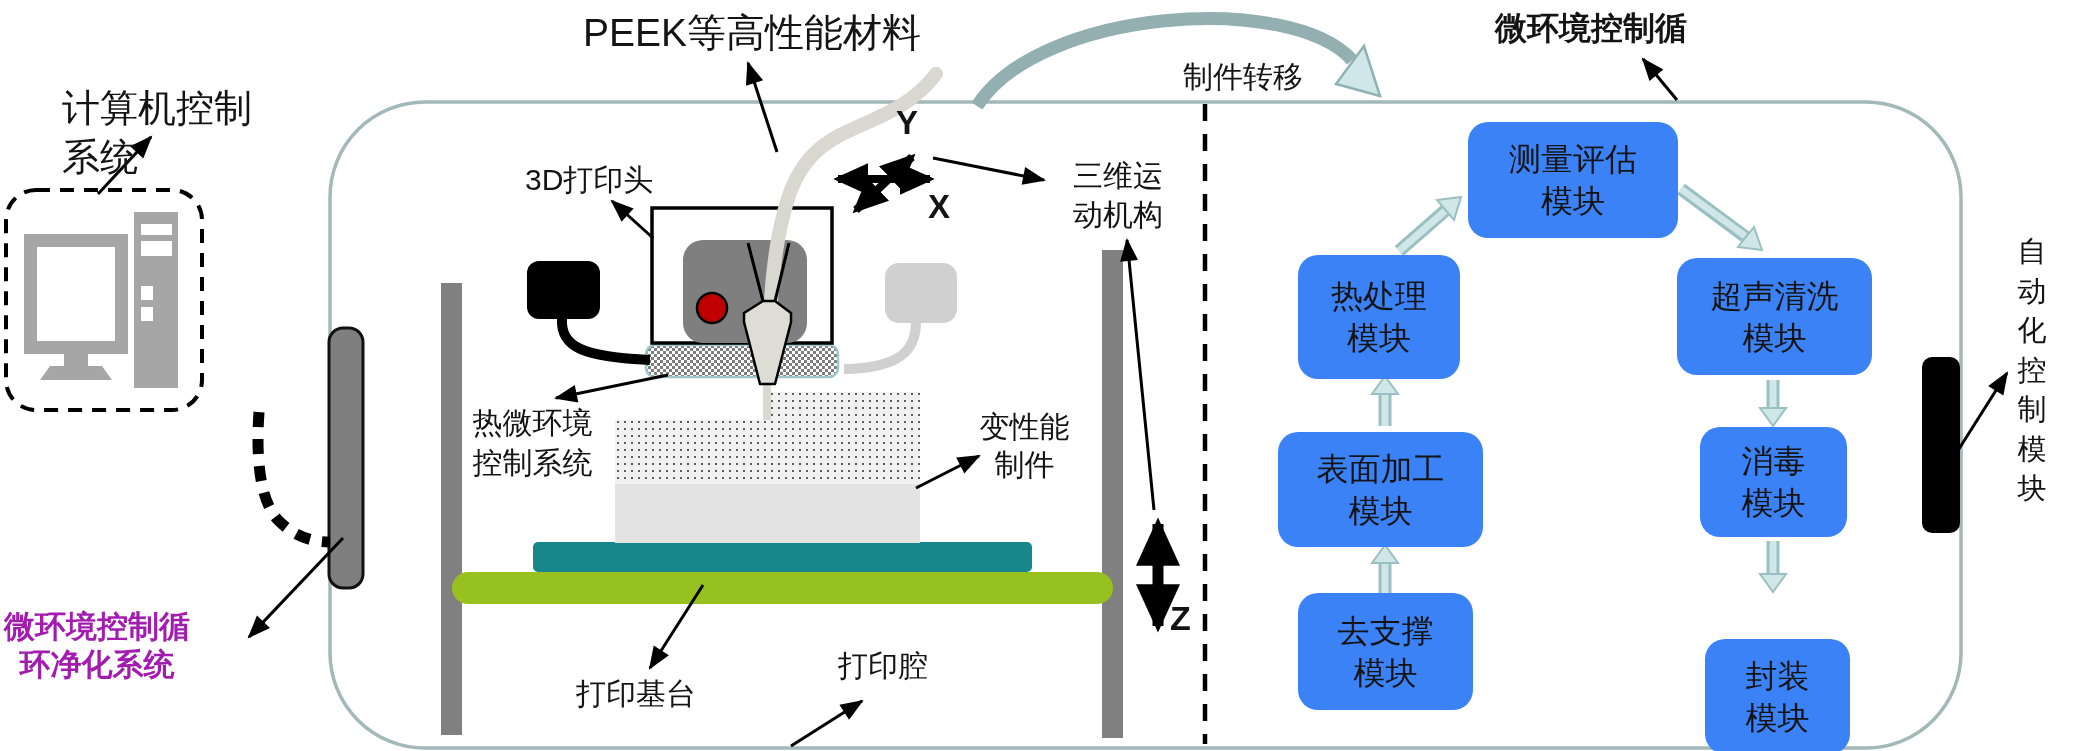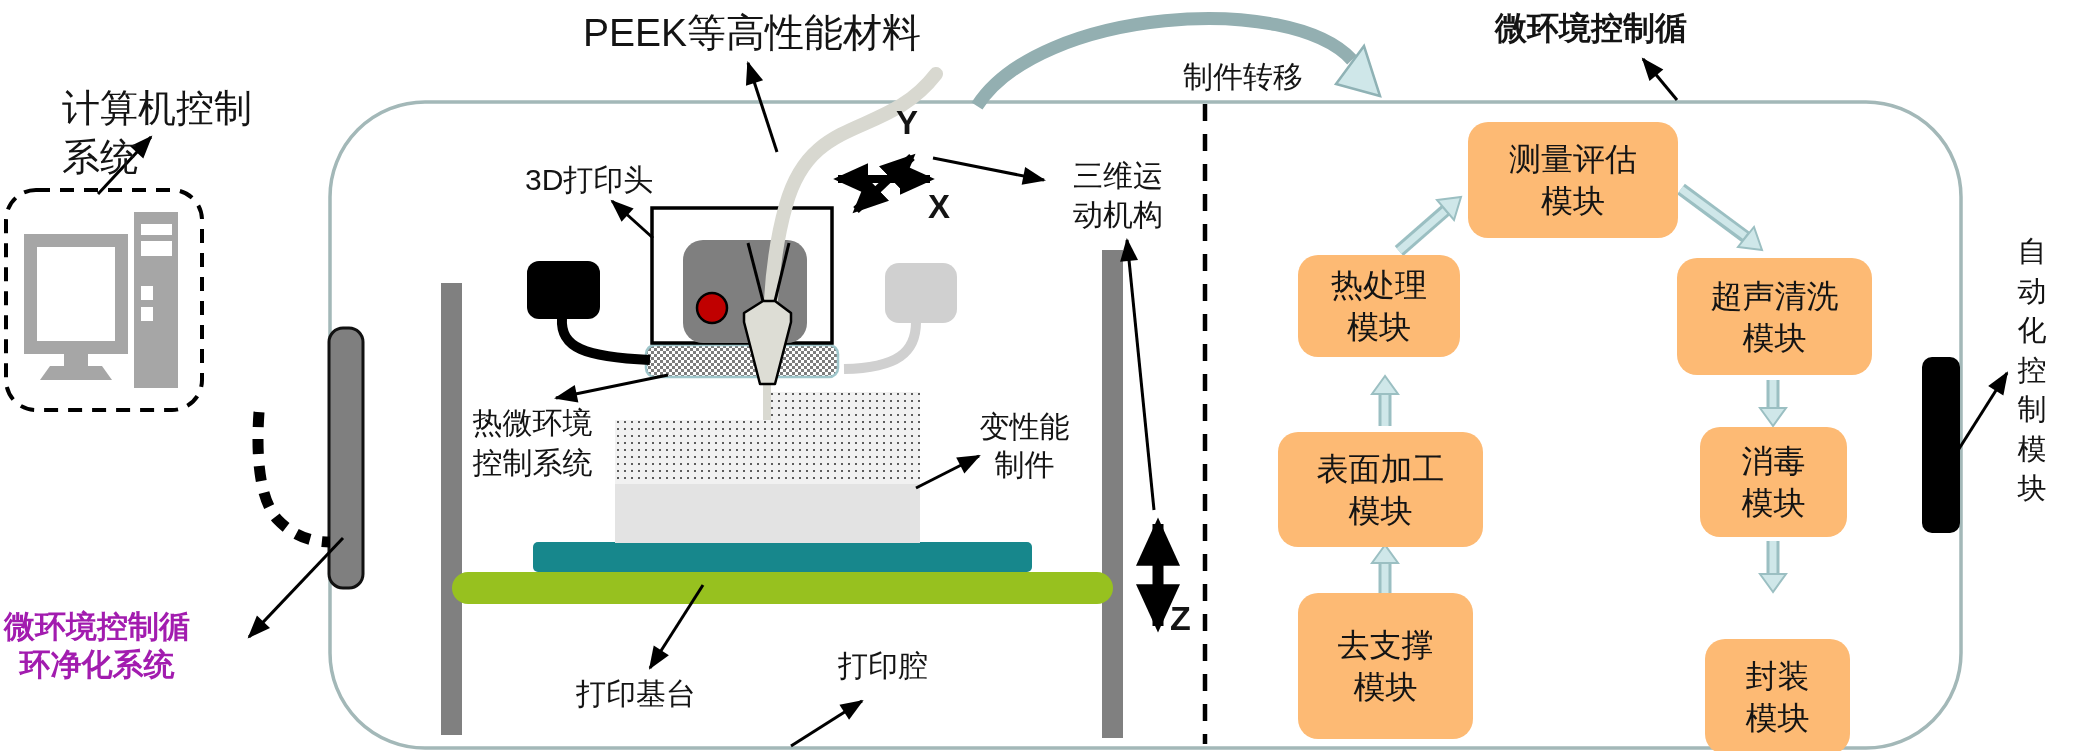--- a/index.html
+++ b/index.html
@@ -4,21 +4,21 @@
 <style>
   html,body{margin:0;padding:0;background:#fff;}
   .stage{position:relative;width:2081px;height:751px;background:#fff;overflow:hidden;
          font-family:"Liberation Serif",serif;color:#111;}
   .stage svg{position:absolute;left:0;top:0;}
   .lbl{position:absolute;white-space:pre-line;line-height:1.3;color:#141414;}
   .c{text-align:center;}
   .sans{font-family:"Liberation Sans",sans-serif;}
   .b{font-weight:bold;}
   .red{color:#a21caf;font-weight:bold;}
-  .fb{position:absolute;background:#fdba74;border-radius:20px;display:flex;align-items:center;
+  .fb{position:absolute;background:#3b82f6;border-radius:20px;display:flex;align-items:center;
       justify-content:center;text-align:center;white-space:pre-line;font-size:32px;line-height:42px;color:#141414;}
 </style>
 </head>
 <body>
 
 <div class="stage">
 
 <svg width="2081" height="751" viewBox="0 0 2081 751">
   <defs>
     <marker id="ab" markerUnits="userSpaceOnUse" markerWidth="26" markerHeight="22" refX="22" refY="11" orient="auto">
@@ -182,26 +182,26 @@
 <div class="lbl c" style="left:2010px;top:232px;width:44px;font-size:29px;line-height:39.5px;">自
 动
 化
 控
 制
 模
 块</div>
 
 <div class="fb" style="left:1468px;top:122px;width:210px;height:116px;">测量评估
 模块</div>
-<div class="fb" style="left:1298px;top:255px;width:162px;height:102px;">热处理
+<div class="fb" style="left:1298px;top:255px;width:162px;height:124px;">热处理
 模块</div>
 <div class="fb" style="left:1677px;top:258px;width:195px;height:117px;">超声清洗
 模块</div>
 <div class="fb" style="left:1278px;top:432px;width:205px;height:115px;">表面加工
 模块</div>
 <div class="fb" style="left:1700px;top:427px;width:147px;height:110px;">消毒
 模块</div>
-<div class="fb" style="left:1298px;top:593px;width:175px;height:146px;">去支撑
+<div class="fb" style="left:1298px;top:593px;width:175px;height:117px;">去支撑
 模块</div>
 <div class="fb" style="left:1705px;top:595px;width:145px;height:115px;margin-top:44px;">封装
 模块</div>
 
 </div>
 
 </body></html>

